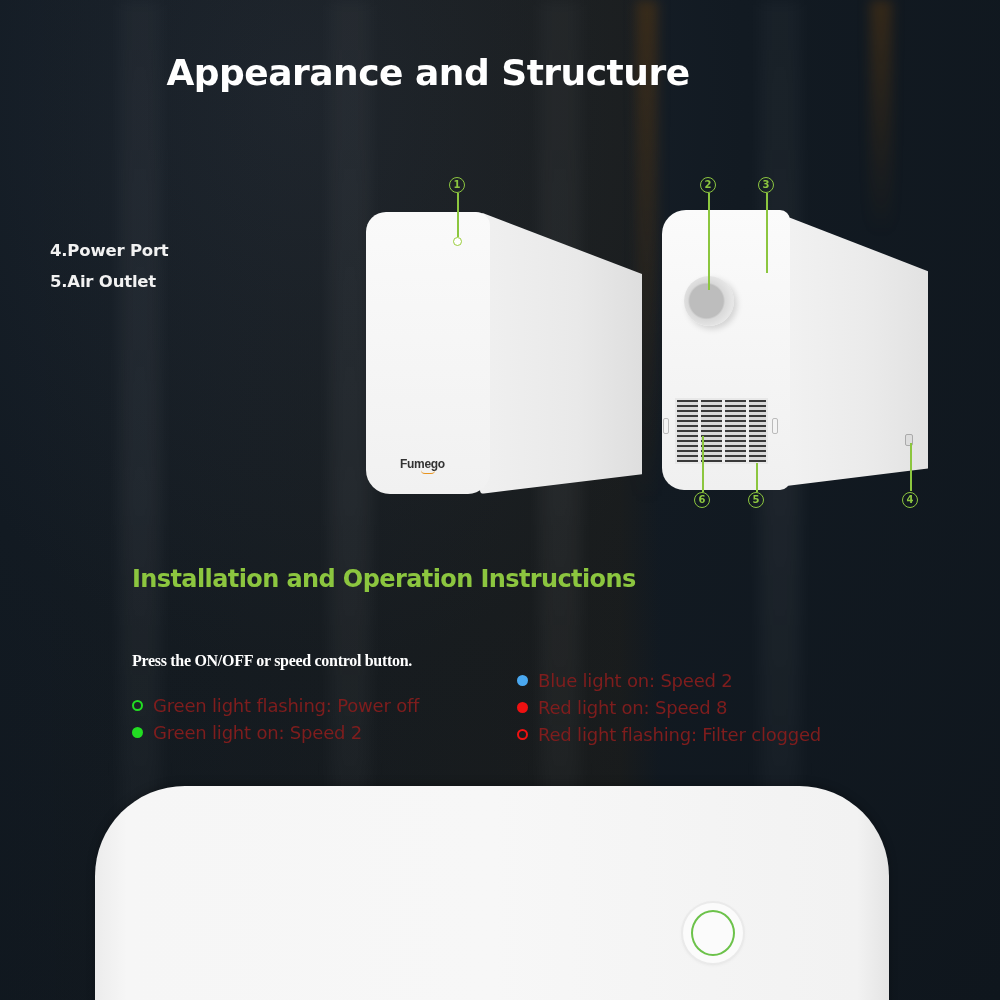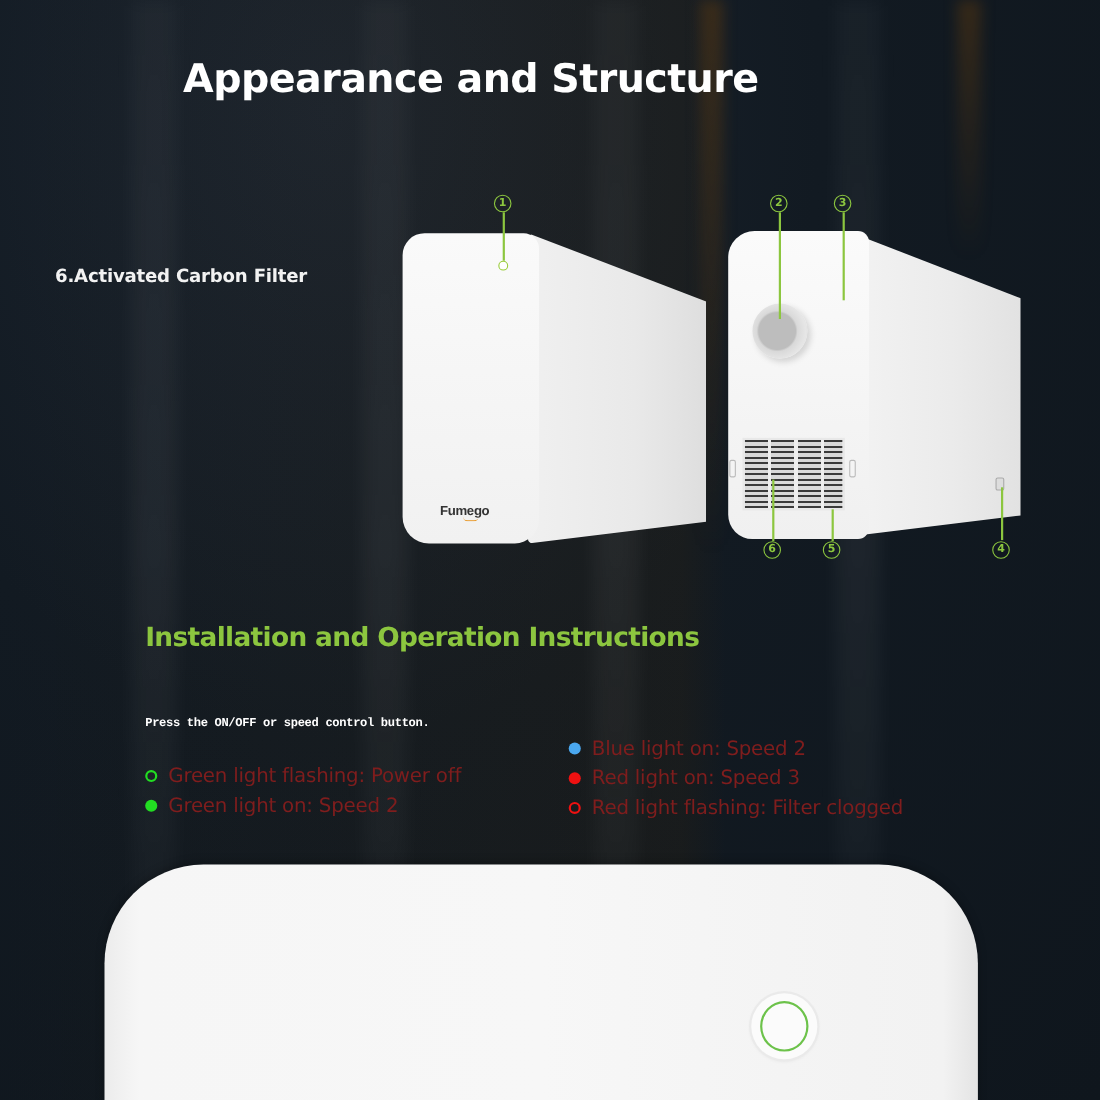--- a/index.html
+++ b/index.html
@@ -35,21 +35,21 @@
   .inlet { position: absolute; left: 684px; top: 276px; width: 50px; height: 50px; border-radius: 50%; background: radial-gradient(circle at 45% 50%, #bdbdbd 0 45%, #d9d9d9 50%, #e6e6e6 70%, #cfcfcf 100%); box-shadow: 3px 3px 6px rgba(0,0,0,0.15); }
   .grille { position: absolute; left: 675px; top: 398px; width: 93px; height: 66px; background: repeating-linear-gradient(180deg, #3a3a3a 0 2px, #d9d9d9 2px 5px); border: 2px solid #e8e8e8; }
   .grille::after { content:""; position:absolute; inset:0; background: repeating-linear-gradient(90deg, transparent 0 21px, #eeeeee 21px 24px); }
   .latch { position: absolute; width: 6px; height: 16px; background: #f4f4f4; border: 1px solid #bbb; border-radius: 2px; }
   .port { position: absolute; left: 905px; top: 434px; width: 8px; height: 12px; border: 1px solid #aaa; border-radius: 2px; background: #ddd; }
 
   .callout { position: absolute; width: 16px; height: 16px; border-radius: 50%; border: 1.8px solid #8cc63f; color: #8cc63f; font-family: "DejaVu Sans", sans-serif; font-weight: bold; font-size: 10px; line-height: 13px; text-align: center; }
   .line { position: absolute; width: 2px; background: #8cc63f; }
 
   .section-title { position: absolute; left: 132px; top: 565px; font-family: "DejaVu Sans", sans-serif; font-weight: bold; font-size: 24px; letter-spacing: -0.6px; color: #8cc63f; }
-  .instr { position: absolute; left: 132px; top: 652px; font-family: Liberation Mono, monospace; font-weight: bold; font-size: 11px; letter-spacing: -0.3px; color: #ffffff; }
+  .instr { position: absolute; left: 132px; top: 652px; font-family: Liberation Serif, serif; font-weight: bold; font-size: 16px; letter-spacing: -0.3px; color: #ffffff; }
 
   .legend-item { position: absolute; display: flex; align-items: center; font-family: "DejaVu Sans", sans-serif; font-size: 18px; color: #7f1d1d; letter-spacing: -0.2px; white-space: nowrap; }
   .dot { width: 11px; height: 11px; border-radius: 50%; margin-right: 10px; flex: none; }
   .dot.ring { background: transparent; border: 2px solid; }
 
   .bottom-device { position: absolute; left: 95px; top: 786px; width: 794px; height: 260px; background: linear-gradient(90deg,#ececec 0%, #f6f6f6 4%, #f7f7f7 50%, #f2f2f2 96%, #e4e4e4 100%); border-radius: 90px 90px 0 0; box-shadow: 0 -2px 8px rgba(0,0,0,0.25); }
   .big-button { position: absolute; left: 683px; top: 903px; width: 60px; height: 60px; border-radius: 50%; background: #fbfbfb; box-shadow: 0 0 0 2px #eaeaea, 0 1px 4px rgba(0,0,0,0.1); }
   .big-button::after { content: ""; position: absolute; left: 8px; top: 7px; width: 40px; height: 42px; border-radius: 50%; border: 2.5px solid #6cc24a; }
 </style>
 </head>
@@ -58,21 +58,22 @@
 <div class="bg-col" style="left:120px;"></div>
 <div class="bg-col" style="left:330px;"></div>
 <div class="bg-col" style="left:540px;"></div>
 <div class="bg-col" style="left:760px;"></div>
 <div class="bg-streak" style="left:636px;"></div>
 <div class="bg-streak" style="left:870px; height:260px;"></div>
 
 <h1 class="title">Appearance and Structure</h1>
 
 <ul class="parts">
-  <li>6.Activated Carbon Filter</li>
+  <li>4.Power Port</li>
+  <li>5.Air Outlet</li>
 </ul>
 
 <div class="front-side"></div>
 <div class="front-face"></div>
 <div class="led-small"></div>
 <div class="brand">Fumego</div>
 <div class="brand-smile"></div>
 
 <div class="back-side"></div>
 <div class="back-face"></div>
@@ -110,21 +111,21 @@
 <div class="legend-item" style="left:132px; top:722px;">
   <span class="dot" style="background:#22dd22;"></span>
   <span>Green light on: Speed 2</span>
 </div>
 <div class="legend-item" style="left:517px; top:670px;">
   <span class="dot" style="background:#4aa8f0;"></span>
   <span>Blue light on: Speed 2</span>
 </div>
 <div class="legend-item" style="left:517px; top:697px;">
   <span class="dot" style="background:#ee1111;"></span>
-  <span>Red light on: Speed 3</span>
+  <span>Red light on: Speed 8</span>
 </div>
 <div class="legend-item" style="left:517px; top:724px;">
   <span class="dot ring" style="border-color:#ee1111;"></span>
   <span>Red light flashing: Filter clogged</span>
 </div>
 
 <div class="bottom-device"></div>
 <div class="big-button"></div>
 
 </body></html>

